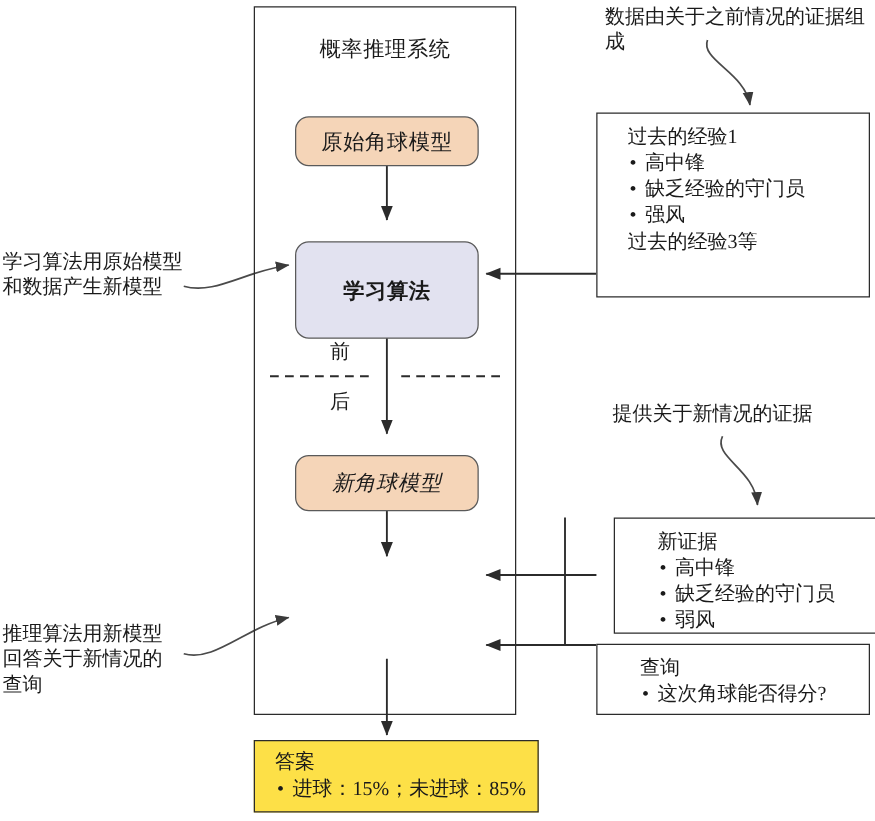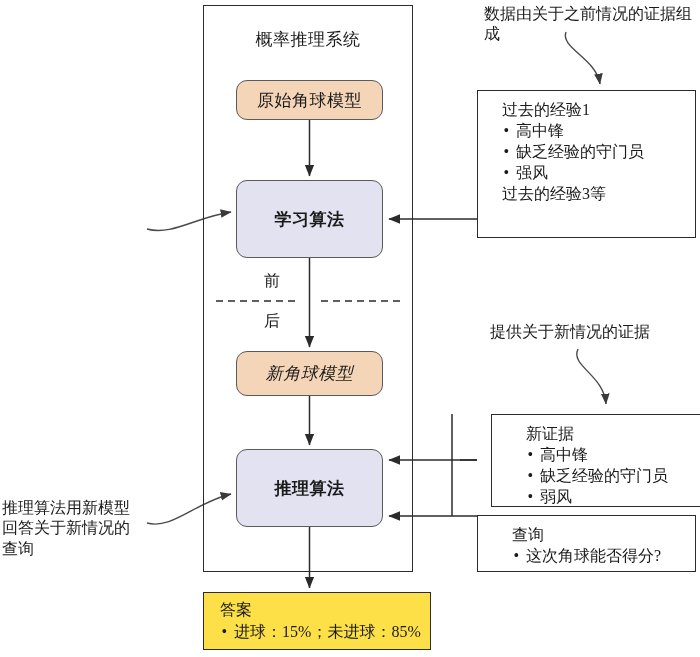--- a/index.html
+++ b/index.html
@@ -26,20 +26,21 @@
     width: 700px; height: 657px;
     pointer-events: none;
   }
   .node {
     position: absolute;
     box-sizing: border-box;
     display: flex;
     align-items: center;
     justify-content: center;
     text-align: left;
+    margin-top: 13px;
   }
   
   #system-container {
     position: absolute;
     left: 203px; top: 5px;
     width: 210px; height: 567px;
     border: 1.6px solid #2b2b2b;
     background: transparent;
     box-sizing: border-box;
   }
@@ -180,23 +181,20 @@
   </div>
 
   <div class="node rbox lav" id="box-learning-algo">
     <span>学习算法</span>
   </div>
 
   <div class="node rbox peach" id="box-new-model">
     <span>新角球模型</span>
   </div>
 
-  <div class="node rbox lav" id="box-reasoning-algo">
-    <span>推理算法</span>
-  </div>
 
   <div class="baLabel" id="label-before">前</div>
   <div class="baLabel" id="label-after">后</div>
 
   <div class="sqbox" id="box-past-experience">
     <ul class="blist">
       <li class="plain">过去的经验1</li>
       <li class="bul">高中锋</li>
       <li class="bul">缺乏经验的守门员</li>
       <li class="bul">强风</li>
@@ -222,20 +220,22 @@
 
   <div id="box-answer">
     <ul class="blist">
       <li class="plain">答案</li>
       <li class="bul">进球：15%；未进球：85%</li>
     </ul>
   </div>
 
   <div class="annot" id="annot-data-evidence">数据由关于之前情况的证据组成</div>
 
+  <div class="annot" id="annot-learning">学习算法用原始模型
+和数据产生新模型</div>
 
   <div class="annot" id="annot-new-situation">提供关于新情况的证据</div>
 
   <div class="annot" id="annot-reasoning">推理算法用新模型
 回答关于新情况的
 查询</div>
 
 </div>
 
 </body></html>

